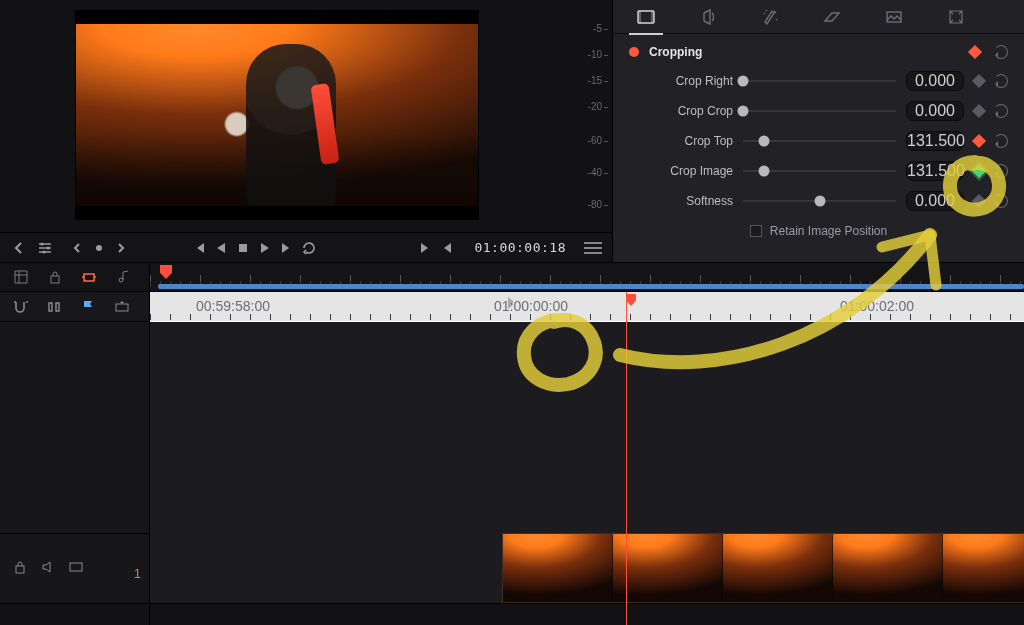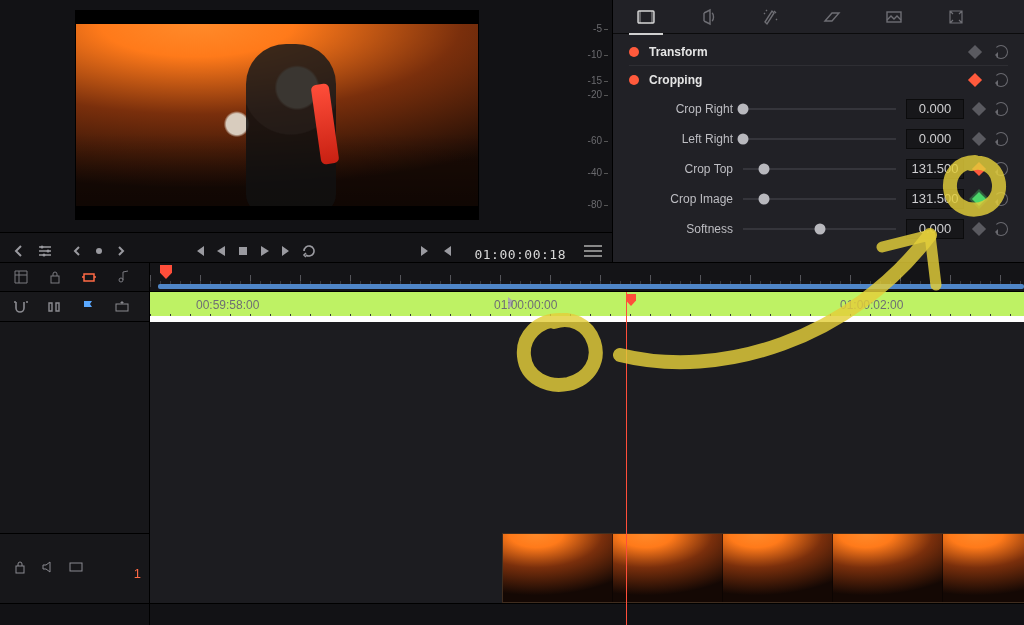--- a/index.html
+++ b/index.html
@@ -22,21 +22,21 @@
   
   .viewer-img::after{ content:""; position:absolute; left:240px; top:60px; width:18px; height:80px; background:linear-gradient(#ff4e3a,#c82012); border-radius:5px; transform:rotate(-8deg); }
   .viewer-img::before{ content:""; position:absolute; left:170px; top:20px; width:90px; height:170px; background:radial-gradient(circle at 50% 25%, #1a1a1a 0 35%, transparent 36%), #111; border-radius:40px 40px 20px 20px; opacity:.85; }
 
   
   .db-ruler{ position:absolute; left:564px; top:5px; width:44px; height:215px; color:#6a6a6e; font-size:10px; }
   .db-ruler .tick{ position:absolute; right:6px; width:30px; text-align:right; }
   .db-ruler .tick::after{ content:""; position:absolute; right:-6px; top:50%; width:4px; height:1px; background:#555; }
 
   
-  .transport{ position:absolute; left:0; top:232px; right:412px; height:30px; border-top:1px solid #000; display:flex; align-items:flex-end; padding:0 8px; background:#141417;}
+  .transport{ position:absolute; left:0; top:232px; right:412px; height:30px; border-top:1px solid #000; display:flex; align-items:center; padding:0 8px; background:#141417;}
   .icon-btn{ width:22px; height:22px; display:inline-flex; align-items:center; justify-content:center; color:#9a9aa0; cursor:pointer; border-radius:3px;}
   .icon-btn svg{ width:16px; height:16px; display:block; }
   .sep-flex{ flex:1; }
   .spacer4{ width:4px; }
   .spacer10{ width:10px; }
   .spacer16{ width:16px; }
   .spacer28{ width:28px; }
   .timecode{ font-family: ui-monospace, Menlo, monospace; font-size:13px; color:#d8d8d8; letter-spacing:0.5px;}
 
   
@@ -55,21 +55,21 @@
   .kf-diamond.active{ background:#ff5a3c; }
   .reset-circ{ width:14px; height:14px; border:1.5px solid #6a6a70; border-left-color:transparent; border-radius:50%; position:relative; cursor:pointer;}
   .reset-circ::after{ content:""; position:absolute; left:-3px; top:6px; border:3px solid transparent; border-right-color:#6a6a70;}
   .section-head .right{ margin-left:auto; display:flex; align-items:center; gap:14px; }
 
   .param-row{ display:flex; align-items:center; height:30px; gap:10px; }
   .param-row .label{ width:104px; text-align:right; color:#bdbdc2; font-size:12px;}
   .param-row .slider{ flex:1; height:14px; position:relative; }
   .param-row .slider .track{ position:absolute; left:0; right:0; top:50%; height:2px; background:#35353b; transform:translateY(-50%);}
   .param-row .slider .thumb{ position:absolute; top:50%; width:11px; height:11px; border-radius:50%; background:#b8b8bd; transform:translate(-50%,-50%);}
-  .param-row .value{ width:58px; height:20px; background:#17171a; border:1px solid #0b0b0c; color:#cfcfd2; text-align:center; font-size:13px; line-height:18px; border-radius:0;}
+  .param-row .value{ width:58px; height:20px; background:#17171a; border:1px solid #0b0b0c; color:#cfcfd2; text-align:center; font-size:16px; line-height:18px; border-radius:7px;}
   .param-row .kf{ width:10px; height:10px; transform:rotate(45deg); background:#5a5a60; cursor:pointer;}
   .param-row .kf.active{ background:#ff5a3c;}
   .param-row .kf.green{ background:#4bd56a; box-shadow:0 0 0 2px rgba(75,213,106,.35);}
   .param-row .reset{ width:14px;height:14px;border:1.5px solid #6a6a70;border-left-color:transparent;border-radius:50%;position:relative;cursor:pointer;}
   .param-row .reset::after{content:"";position:absolute;left:-3px;top:6px;border:3px solid transparent;border-right-color:#6a6a70;}
 
   .retain-row{ display:flex; align-items:center; justify-content:center; gap:8px; height:26px; color:#9a9aa0; margin-top:2px;}
   .checkbox{ width:12px; height:12px; border:1px solid #555; background:#1a1a1d; cursor:pointer;}
 
   
@@ -89,21 +89,21 @@
 
   
   .tl-tools2{ position:absolute; left:0; top:292px; width:150px; height:30px; background:#18181b; border-bottom:1px solid #000; border-right:1px solid #000; display:flex; align-items:center; gap:14px; padding-left:10px;}
   .tl-tools2 .t{ width:20px;height:20px;display:flex;align-items:center;justify-content:center;color:#8a8a90;cursor:pointer;}
   .tl-tools2 .t.active{ color:#5aa8ff;}
   .tl-tools2 svg{width:16px;height:16px;}
 
   .big-playhead{ position:absolute; top:292px; bottom:0; width:1px; background:#ff4e3a; z-index:5;}
 
   
-  .lane-ruler{ position:absolute; left:150px; right:0; top:292px; height:30px; background:#bef264; border-bottom:6px solid #ffffff; color:#6e6e74; font-size:12px;}
+  .lane-ruler{ position:absolute; left:150px; right:0; top:292px; height:30px; background:#e5e5e5; border-bottom:1px solid #ffffff; color:#6e6e74; font-size:14px;}
   .lane-ruler .marks{ position:absolute; inset:0; background-image:repeating-linear-gradient(90deg,#3a3a3f 0 1px, transparent 1px 20px); background-position:0 22px; background-size:20px 6px; background-repeat:repeat-x;}
   .lane-ruler .label{ position:absolute; top:6px; transform:translateX(-4px);}
   .lane-ruler .startmark{ position:absolute; top:4px; color:#9a9aa0;}
   .lane-ruler .startmark svg{width:10px;height:14px;}
 
   
   .lanes{ position:absolute; left:150px; right:0; top:322px; bottom:0; background:#1c1c20;}
   .track-headers{ position:absolute; left:0; top:322px; bottom:0; width:150px; background:#17171a; border-right:1px solid #000;}
   .track-headers .v1{ position:absolute; left:0; right:0; bottom:22px; height:70px; border-top:1px solid #000; display:flex; align-items:center;}
   .track-headers .v1 .idx{ position:absolute; right:8px; bottom:22px; color:#ff6a45; font-size:13px;}
@@ -134,21 +134,21 @@
 <div class="viewer-area">
   <div class="viewer-frame">
     <div class="black-bar-top"></div>
     <div class="viewer-img"></div>
     <div class="black-bar-bottom"></div>
   </div>
   <div class="db-ruler">
     <span class="tick" style="top:18px">-5</span>
     <span class="tick" style="top:44px">-10</span>
     <span class="tick" style="top:70px">-15</span>
-    <span class="tick" style="top:84px">-20</span>
+    <span class="tick" style="top:96px">-20</span>
     <span class="tick" style="top:130px">-60</span>
     <span class="tick" style="top:162px">-40</span>
     <span class="tick" style="top:194px">-80</span>
   </div>
 </div>
 
 <div class="transport">
   <div class="icon-btn">
       <svg viewBox="0 0 16 16">
         <path d="M10 3l-5 5 5 5" fill="none" stroke="currentColor" stroke-width="2"></path>
@@ -268,28 +268,20 @@
         </svg>
       </div>
     <div class="tab">
         <svg viewBox="0 0 20 20">
           <path d="M4 4l12 0 0 12-12 0zM4 4l3 3M16 4l-3 3M4 16l3-3M16 16l-3-3" fill="none" stroke="currentColor" stroke-width="1.2"></path>
         </svg>
       </div>
   </div>
 
   <div class="insp-body">
-    <div class="section-head">
-      <span class="dot-toggle"></span>
-      <span class="title">Transform</span>
-      <span class="right">
-        <span class="kf-diamond"></span>
-        <span class="reset-circ"></span>
-      </span>
-    </div>
 
     <div class="section-head" style="border-bottom:none">
       <span class="dot-toggle"></span>
       <span class="title">Cropping</span>
       <span class="right">
         <span class="kf-diamond active"></span>
         <span class="reset-circ"></span>
       </span>
     </div>
 
@@ -298,21 +290,21 @@
       <div class="slider">
           <div class="track"></div>
           <div class="thumb" style="left:0%"></div>
         </div>
       <div class="value">0.000</div>
       <span class="kf"></span>
       <span class="reset"></span>
     </div>
 
     <div class="param-row">
-      <span class="label">Left Right</span>
+      <span class="label">Crop Crop</span>
       <div class="slider">
           <div class="track"></div>
           <div class="thumb" style="left:0%"></div>
         </div>
       <div class="value">0.000</div>
       <span class="kf"></span>
       <span class="reset"></span>
     </div>
 
     <div class="param-row">
@@ -341,20 +333,24 @@
       <span class="label">Softness</span>
       <div class="slider">
           <div class="track"></div>
           <div class="thumb" style="left:50%"></div>
         </div>
       <div class="value">0.000</div>
       <span class="kf"></span>
       <span class="reset"></span>
     </div>
 
+    <div class="retain-row">
+      <span class="checkbox"></span>
+      <span>Retain Image Position</span>
+    </div>
   </div>
 </div>
 
 <div class="tl-toolbar">
   <div class="left">
     <div class="mini">
         <svg viewBox="0 0 18 18">
           <path d="M3 3h12v12H3z" fill="none" stroke="currentColor"></path>
           <path d="M3 7h12M7 3v12" stroke="currentColor"></path>
         </svg>

